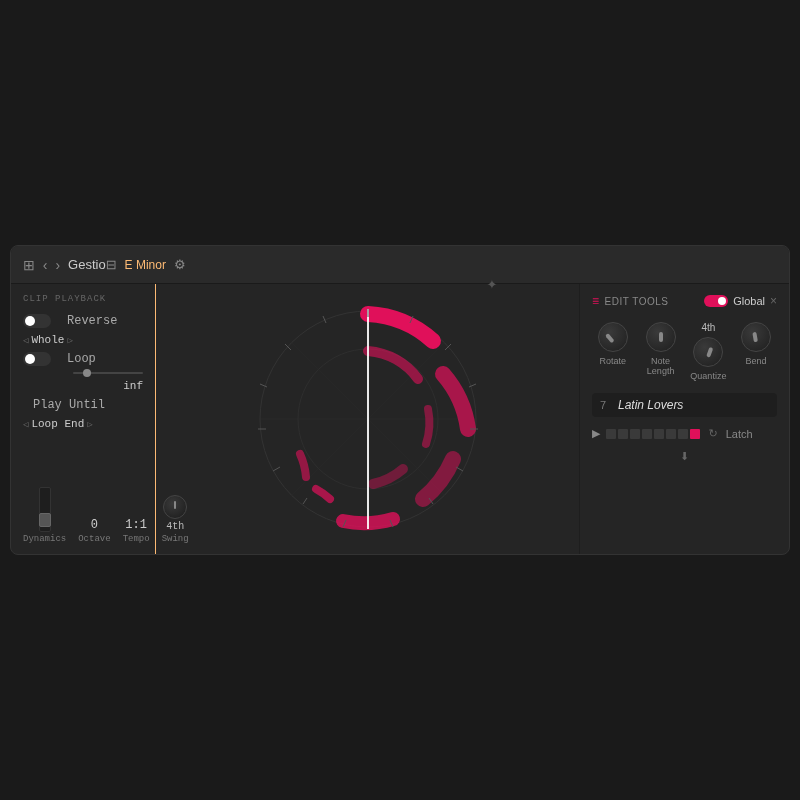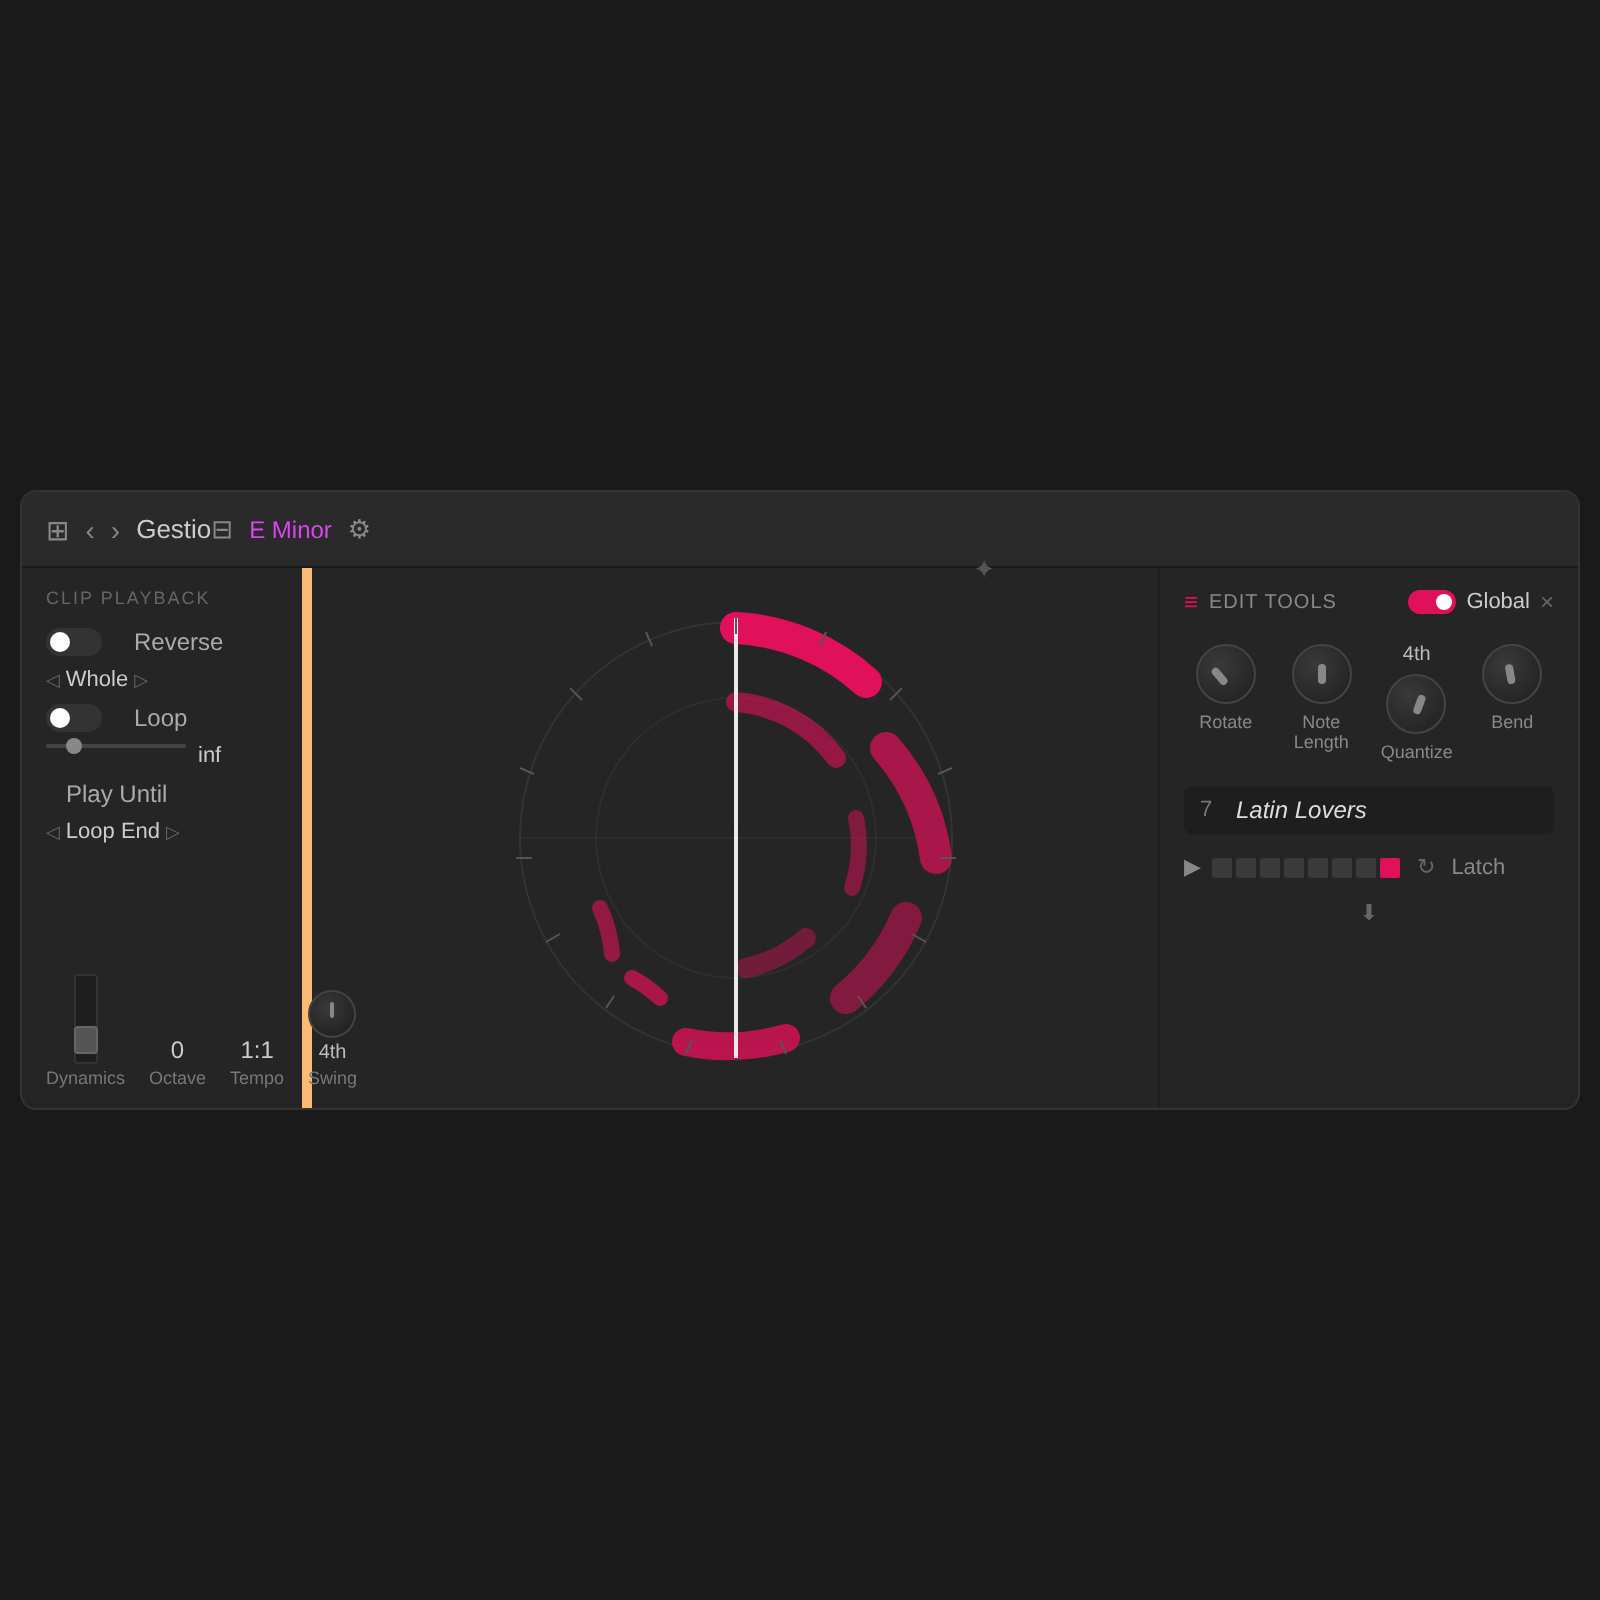--- a/index.html
+++ b/index.html
@@ -59,40 +59,41 @@
     .plugin-title span {
       font-style: italic;
       font-weight: 300;
     }
     .title-bar-right {
       display: flex;
       align-items: center;
       gap: 8px;
     }
     .key-display {
-      color: #d946ef;
+      color: #fdba74;
       font-size: 12px;
     }
     .icon-btn {
       color: #888;
       font-size: 13px;
       cursor: pointer;
     }
     .main-content {
       display: flex;
       flex: 1;
     }
     
     .left-panel {
       width: 145px;
       padding: 10px 12px;
-      border-right: 5px solid #fdba74;
+      border-right: 1px solid #fdba74;
       display: flex;
       flex-direction: column;
       gap: 6px;
+      font-family: Liberation Mono, monospace;
     }
     .section-label {
       color: #666;
       font-size: 9px;
       letter-spacing: 1px;
       text-transform: uppercase;
       margin-bottom: 4px;
     }
     .control-row {
       display: flex;
@@ -133,22 +134,23 @@
       align-items: center;
       gap: 3px;
     }
     .arrow-btn {
       color: #666;
       font-size: 9px;
       cursor: pointer;
     }
     .slider-row {
       display: flex;
-      align-items: flex-start;
+      align-items: flex-end;
       gap: 6px;
+      flex-direction: column;
     }
     .mini-slider {
       width: 70px;
       height: 2px;
       background: #444;
       border-radius: 1px;
       position: relative;
       cursor: pointer;
     }
     .mini-slider-dot {

